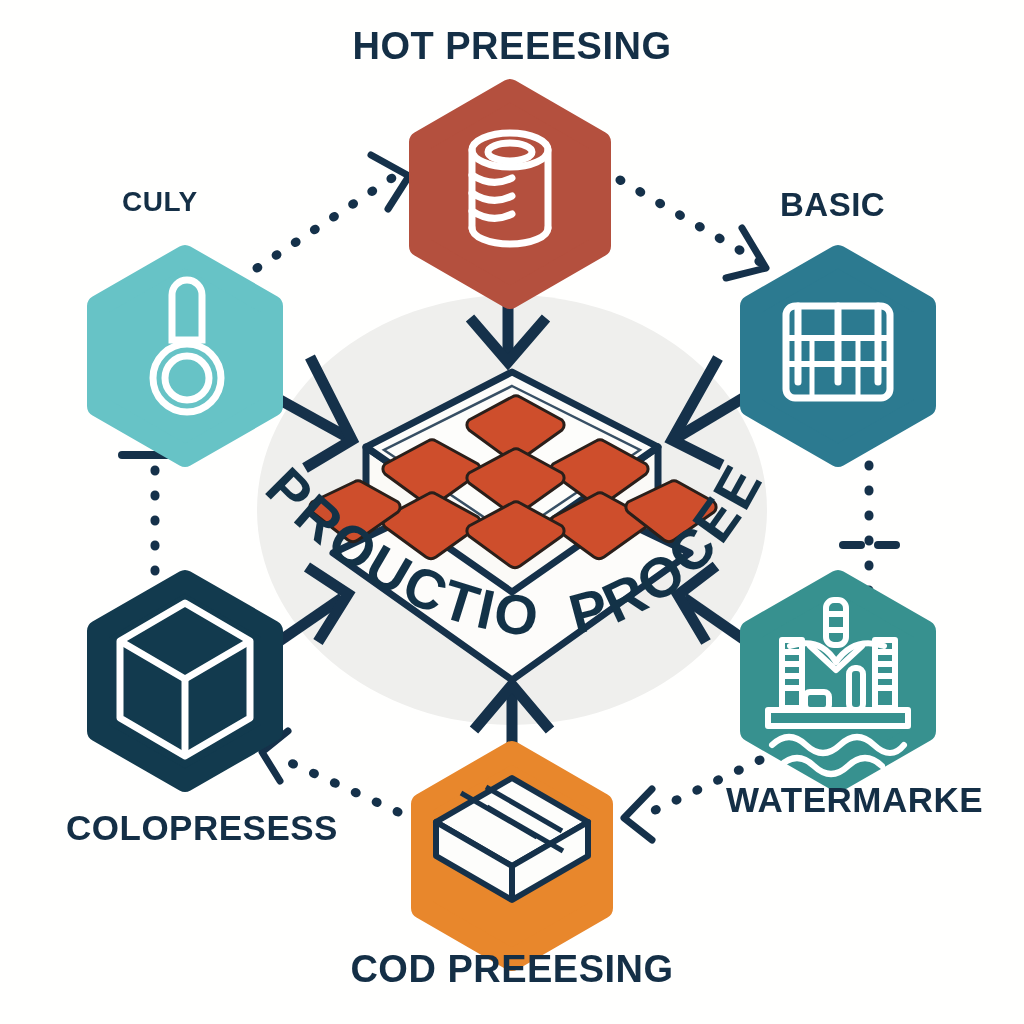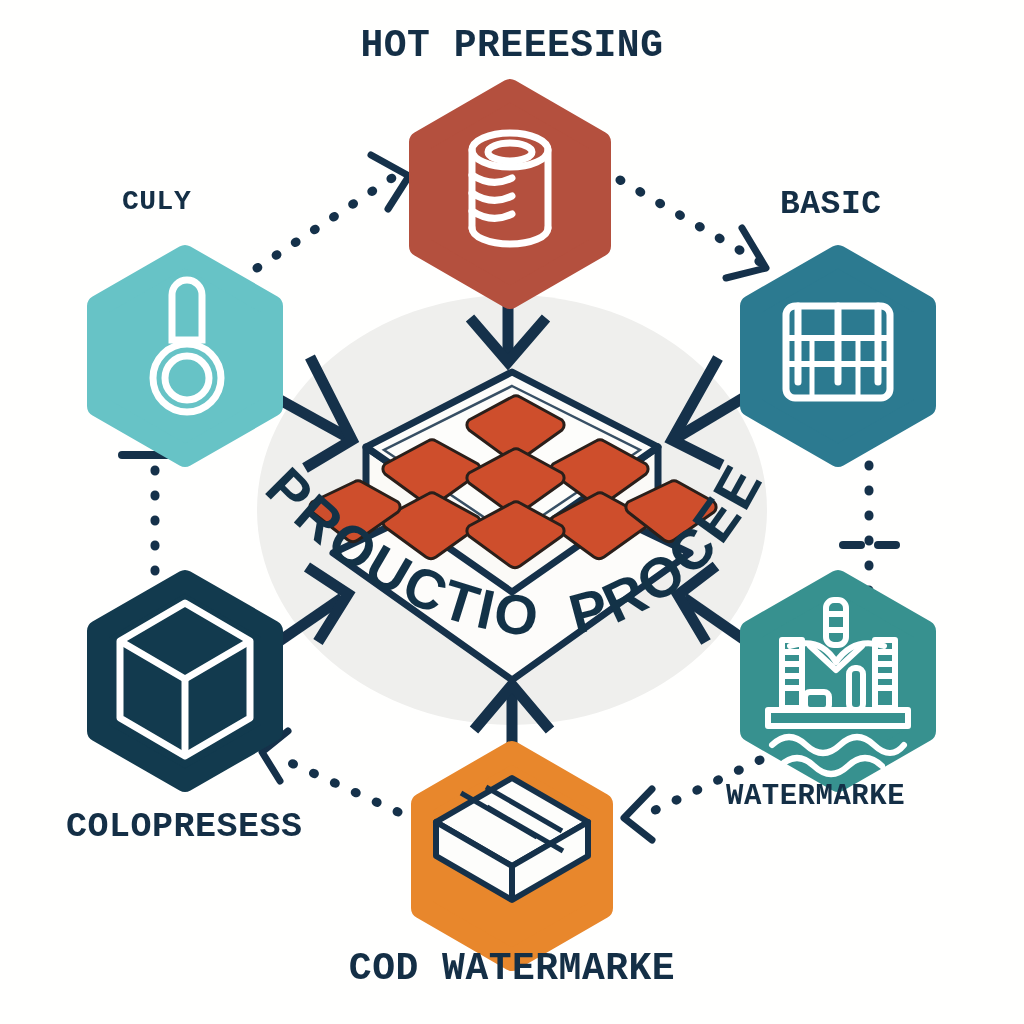--- a/index.html
+++ b/index.html
@@ -19,32 +19,32 @@
   }
   #stage svg.layer {
     position: absolute;
     top: 0;
     left: 0;
     width: 1024px;
     height: 1024px;
   }
   .lbl {
     position: absolute;
-    font-family: Liberation Mono, monospace;
+    font-family: Liberation Sans, sans-serif;
     font-weight: bold;
     color: #142f46;
     letter-spacing: 0.5px;
     white-space: nowrap;
     line-height: 1;
   }
   .lbl-top    { top: 27px;  left: 0;    width: 1024px; text-align: center; font-size: 38px; }
   .lbl-tl     { top: 188px; left: 122px; font-size: 28px; }
   .lbl-tr     { top: 188px; left: 780px; font-size: 33px; }
   .lbl-bl     { top: 810px; left: 38px;  font-size: 35px; margin-left: 28px; }
-  .lbl-br     { top: 782px; left: 726px; font-size: 29px; }
+  .lbl-br     { top: 782px; left: 726px; font-size: 35px; }
   .lbl-bottom { top: 950px; left: 0;     width: 1024px; text-align: center; font-size: 38px; }
   .curvetext  { font-family: "Liberation Sans", sans-serif; font-weight: bold; fill: #133247; }
 </style>
 </head>
 <body>
 
 <div id="stage">
 
   <svg class="layer" viewBox="0 0 1024 1024">
     <defs>
@@ -238,15 +238,15 @@
         <path d="M 486 779 L 562 823" stroke-width="5" transform="translate(0,8)"></path>
       </g>
     </g>
   </svg>
 
   <div class="lbl lbl-top">HOT PREEESING</div>
   <div class="lbl lbl-tl">CULY</div>
   <div class="lbl lbl-tr">BASIC</div>
   <div class="lbl lbl-bl">COLOPRESESS</div>
   <div class="lbl lbl-br">WATERMARKE</div>
-  <div class="lbl lbl-bottom">COD WATERMARKE</div>
+  <div class="lbl lbl-bottom">COD PREEESING</div>
 
 </div>
 
 </body></html>

